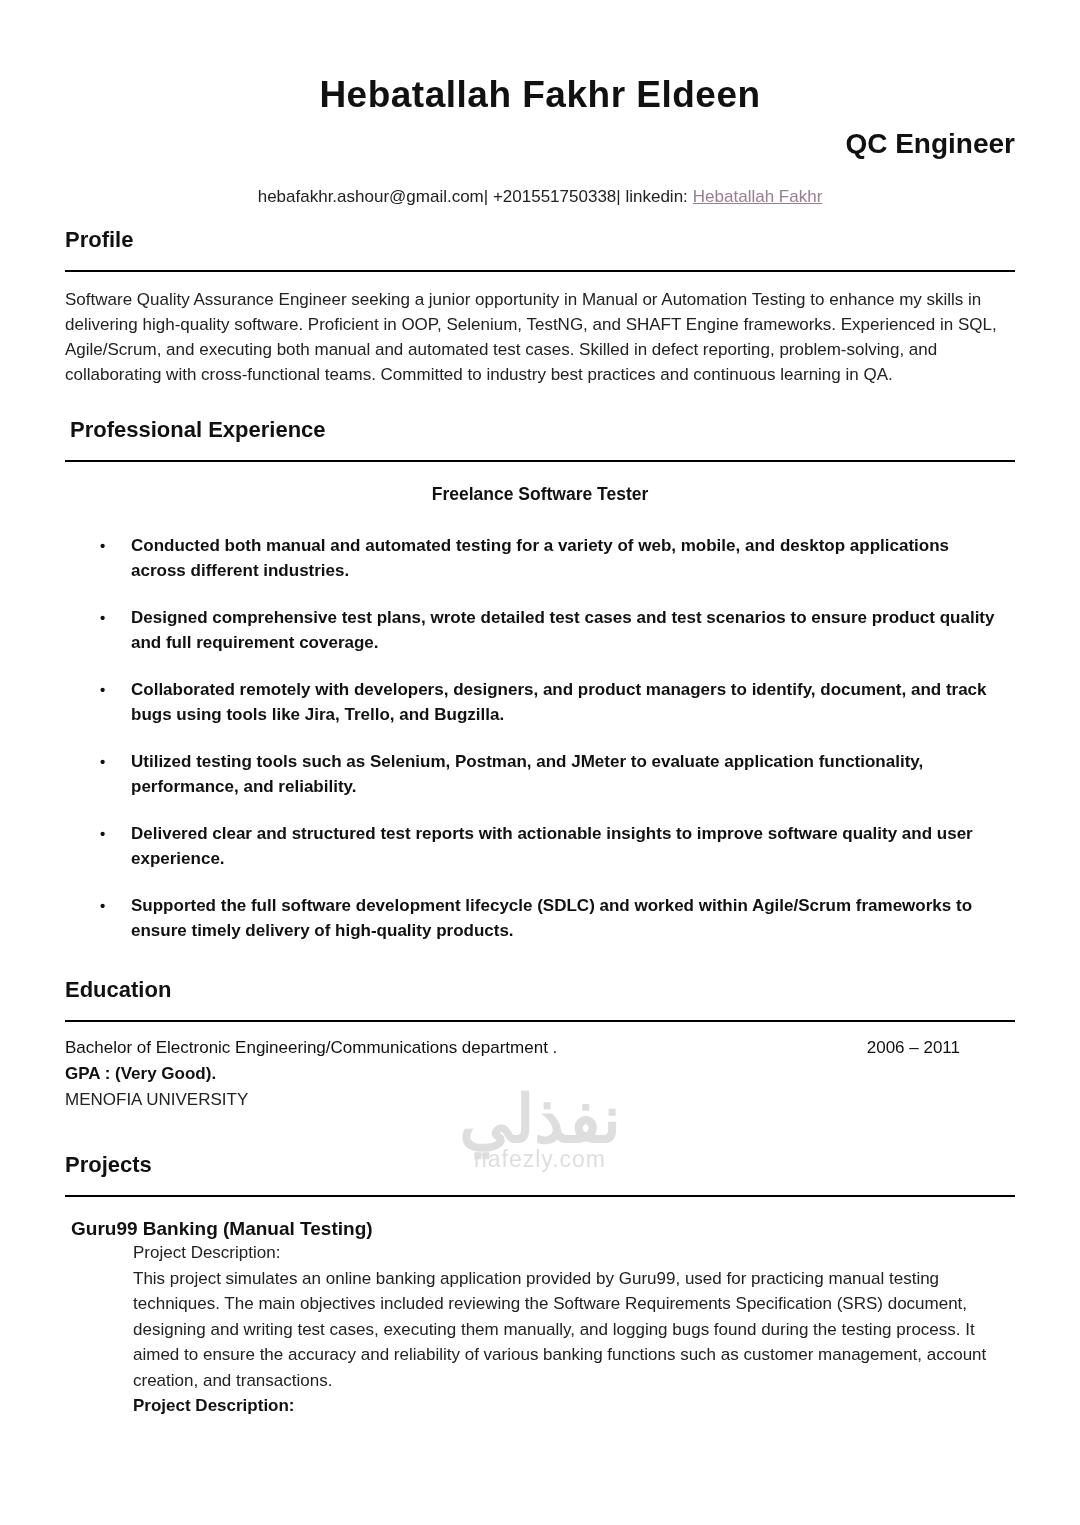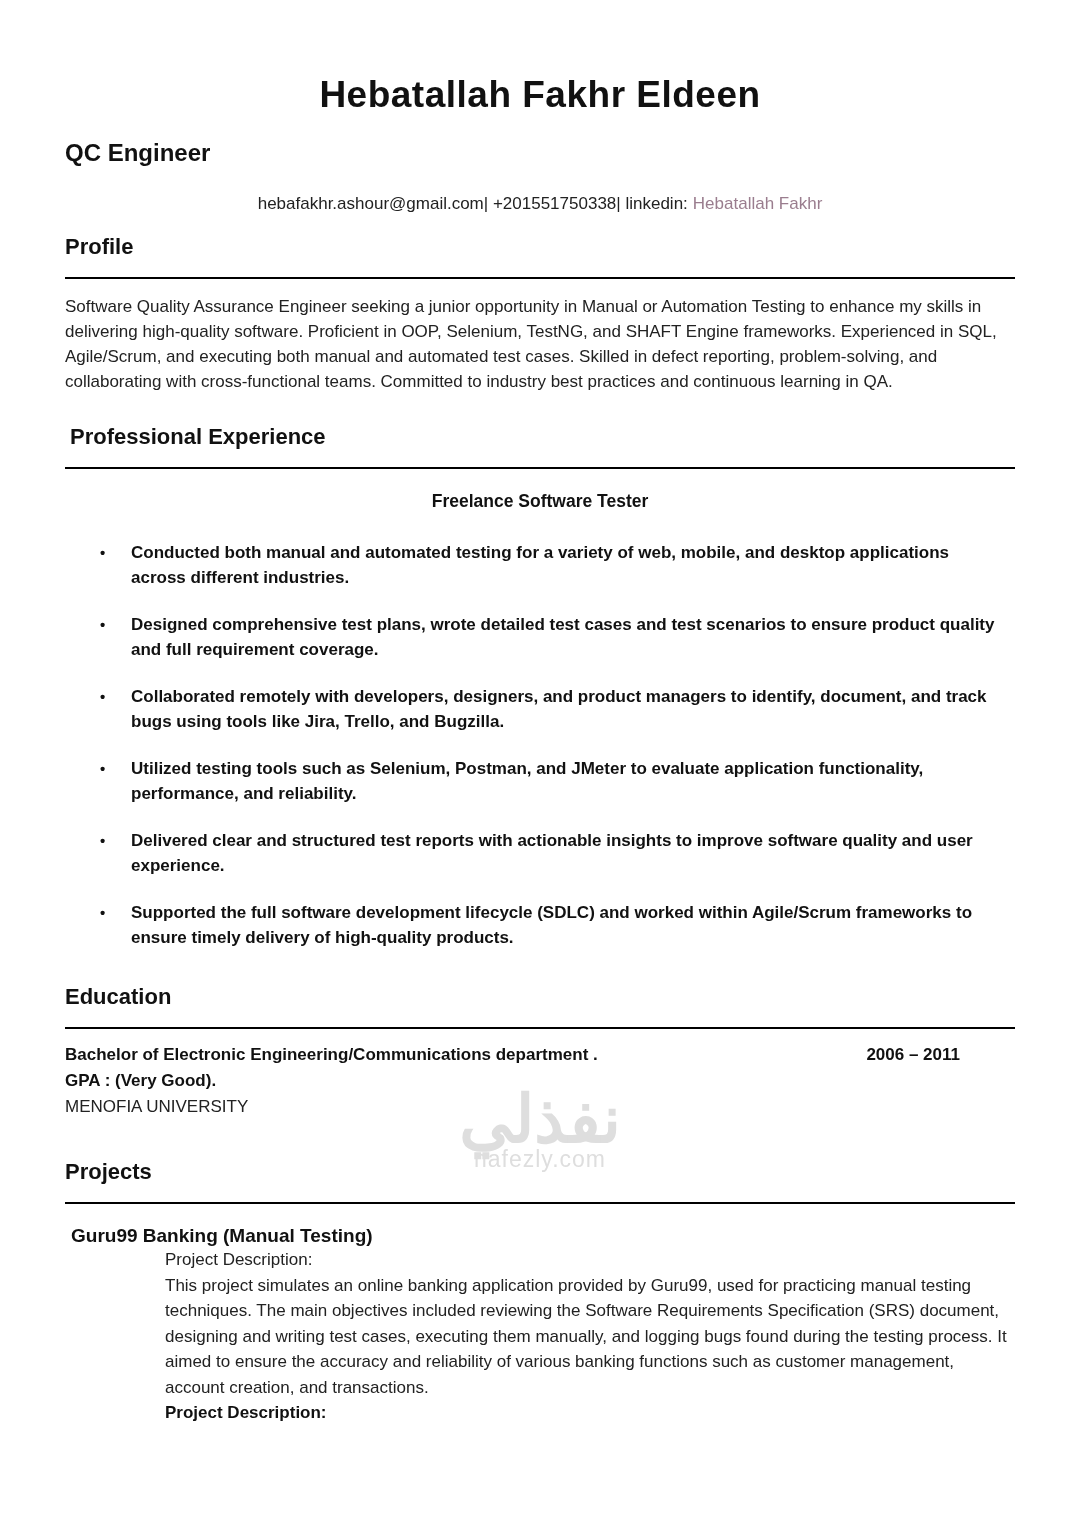--- a/index.html
+++ b/index.html
@@ -21,34 +21,35 @@
   
   .name {
     padding-top: 74px;
     font-size: 37px;
     font-weight: bold;
     text-align: center;
     letter-spacing: 0.5px;
     color: #111;
   }
   .job-title {
-    margin-top: 23px;
-    font-size: 24px;
-    font-weight: bold;
-    text-align: left;
+    margin-top: 12px;
+    font-size: 28px;
+    font-weight: bold;
+    text-align: right;
     color: #111;
   }
   .contact-line {
     margin-top: 27px;
     font-size: 17px;
     text-align: center;
     color: #222;
   }
   .contact-line a.linkedin {
     color: #9a7d8e;
+    text-decoration: underline;
     margin-left: 5px;
     cursor: pointer;
   }
   
   .section-heading {
     font-size: 22px;
     font-weight: bold;
     color: #111;
   }
   .rule {
@@ -86,21 +87,21 @@
     flex: none;
     width: 31px;
     font-size: 15px;
   }
   .bullet-text { flex: 1; max-width: 870px; }
   .edu-heading { margin-top: 34px; }
   .edu-row {
     margin-top: 13px;
     display: flex;
     font-size: 17px;
-    font-weight: bold;
+    font-weight: normal;
     line-height: 26px;
     color: #111;
   }
   .edu-degree { flex: 1; }
   .edu-dates { flex: none; padding-right: 55px; }
   .edu-gpa {
     font-size: 17px;
     font-weight: bold;
     line-height: 26px;
     color: #111;
@@ -112,21 +113,21 @@
   }
   .projects-heading { margin-top: 39px; }
   .project-title {
     margin-top: 21px;
     font-size: 19px;
     font-weight: bold;
     color: #111;
     margin-left: 6px;
   }
   .project-detail {
-    margin-left: 100px;
+    margin-left: 68px;
     font-size: 17px;
     line-height: 25.5px;
     color: #222;
   }
   .desc-label-regular { font-weight: normal; }
   .desc-label-bold { font-weight: bold; color: #111; }
   .project-title-second { margin-top: 3px; }
   
   .watermark {
     position: absolute;

